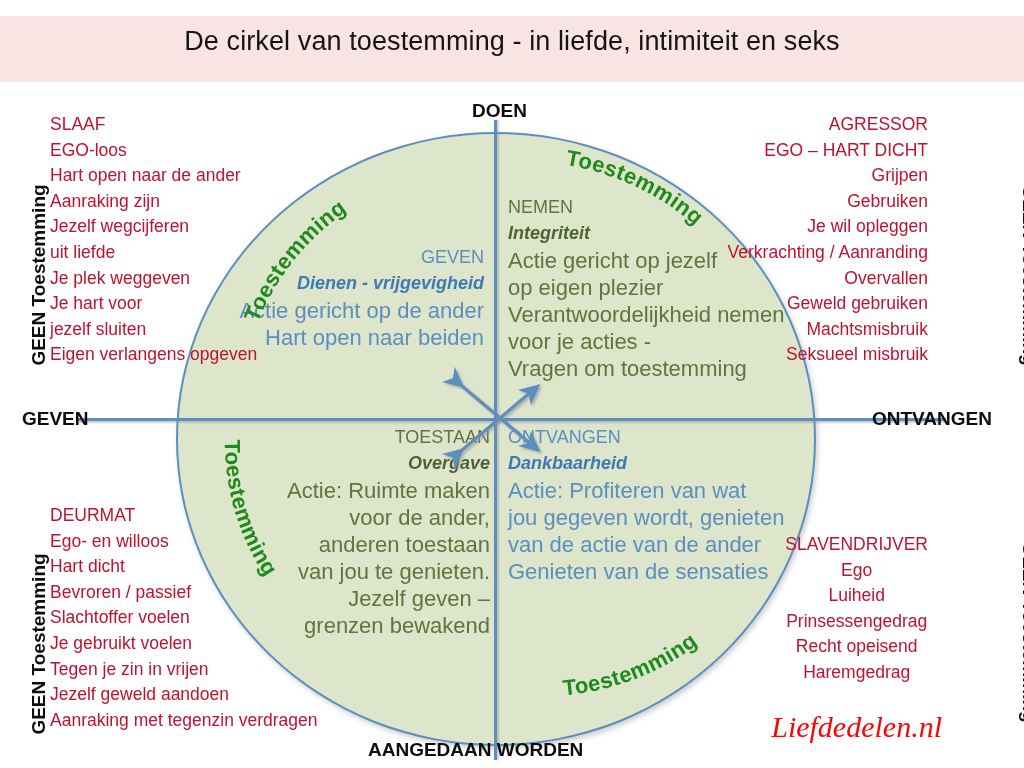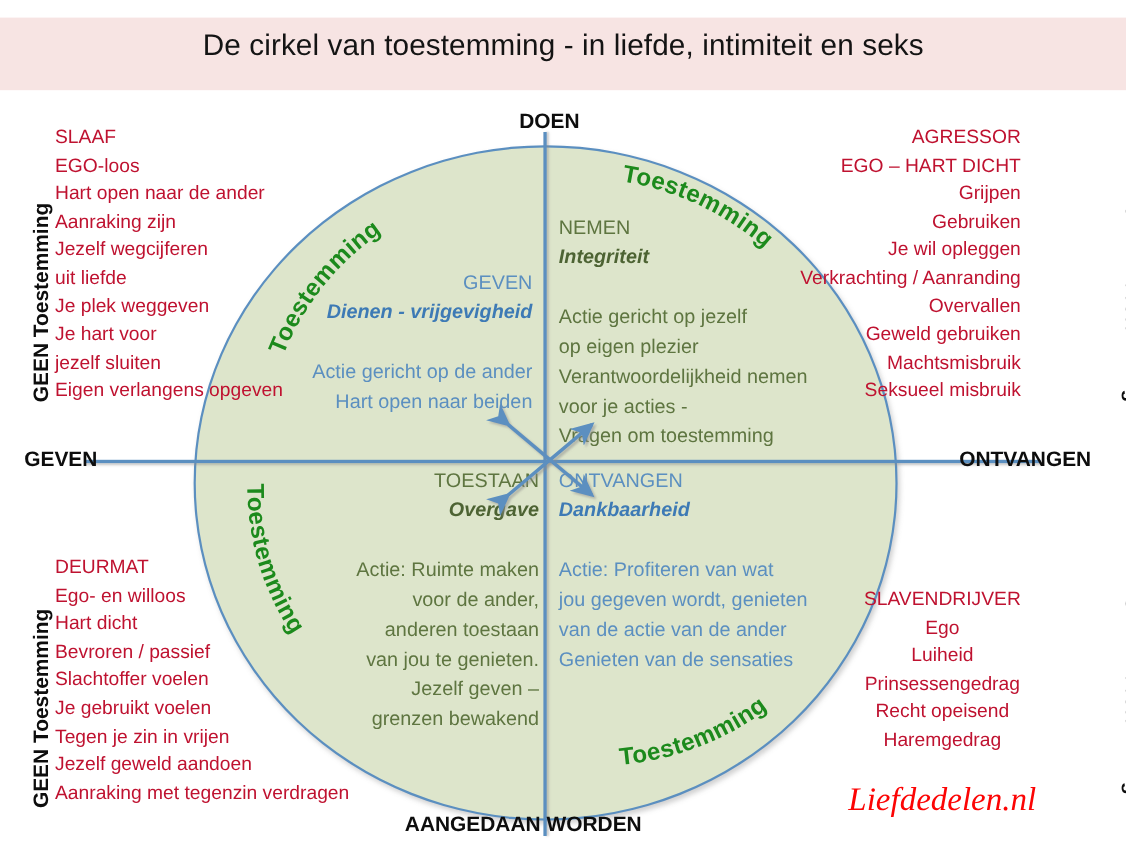--- a/index.html
+++ b/index.html
@@ -64,21 +64,21 @@
   .red-list div{white-space:nowrap;}
   #list-tl{left:50px;top:96px;text-align:left;}
   #list-tr{right:46px;top:96px;text-align:right;}
   #list-bl{left:50px;top:487px;text-align:left;}
   #list-br{right:46px;top:516px;text-align:center;}
 
   
   .quad{position:absolute;white-space:nowrap;}
   .quad .title{font-size:18px;line-height:26px;}
   .quad .sub{font-size:18px;line-height:27px;font-weight:bold;font-style:italic;}
-  .quad .body{font-size:18px;line-height:27px;margin-top:28px;}
+  .quad .body{font-size:22px;line-height:27px;}
   .blue{color:#5b8fc0;}
   .blue .sub{color:#3d7ab5;}
   .olive{color:#5e7540;}
   .olive .sub{color:#4d6333;}
 
   #quad-geven{left:234px;top:228px;width:250px;text-align:right;}
   #quad-nemen{left:508px;top:178px;width:330px;text-align:left;}
   #quad-toestaan{left:250px;top:408px;width:240px;text-align:right;}
   #quad-ontvangen{left:508px;top:408px;width:320px;text-align:left;}
 

